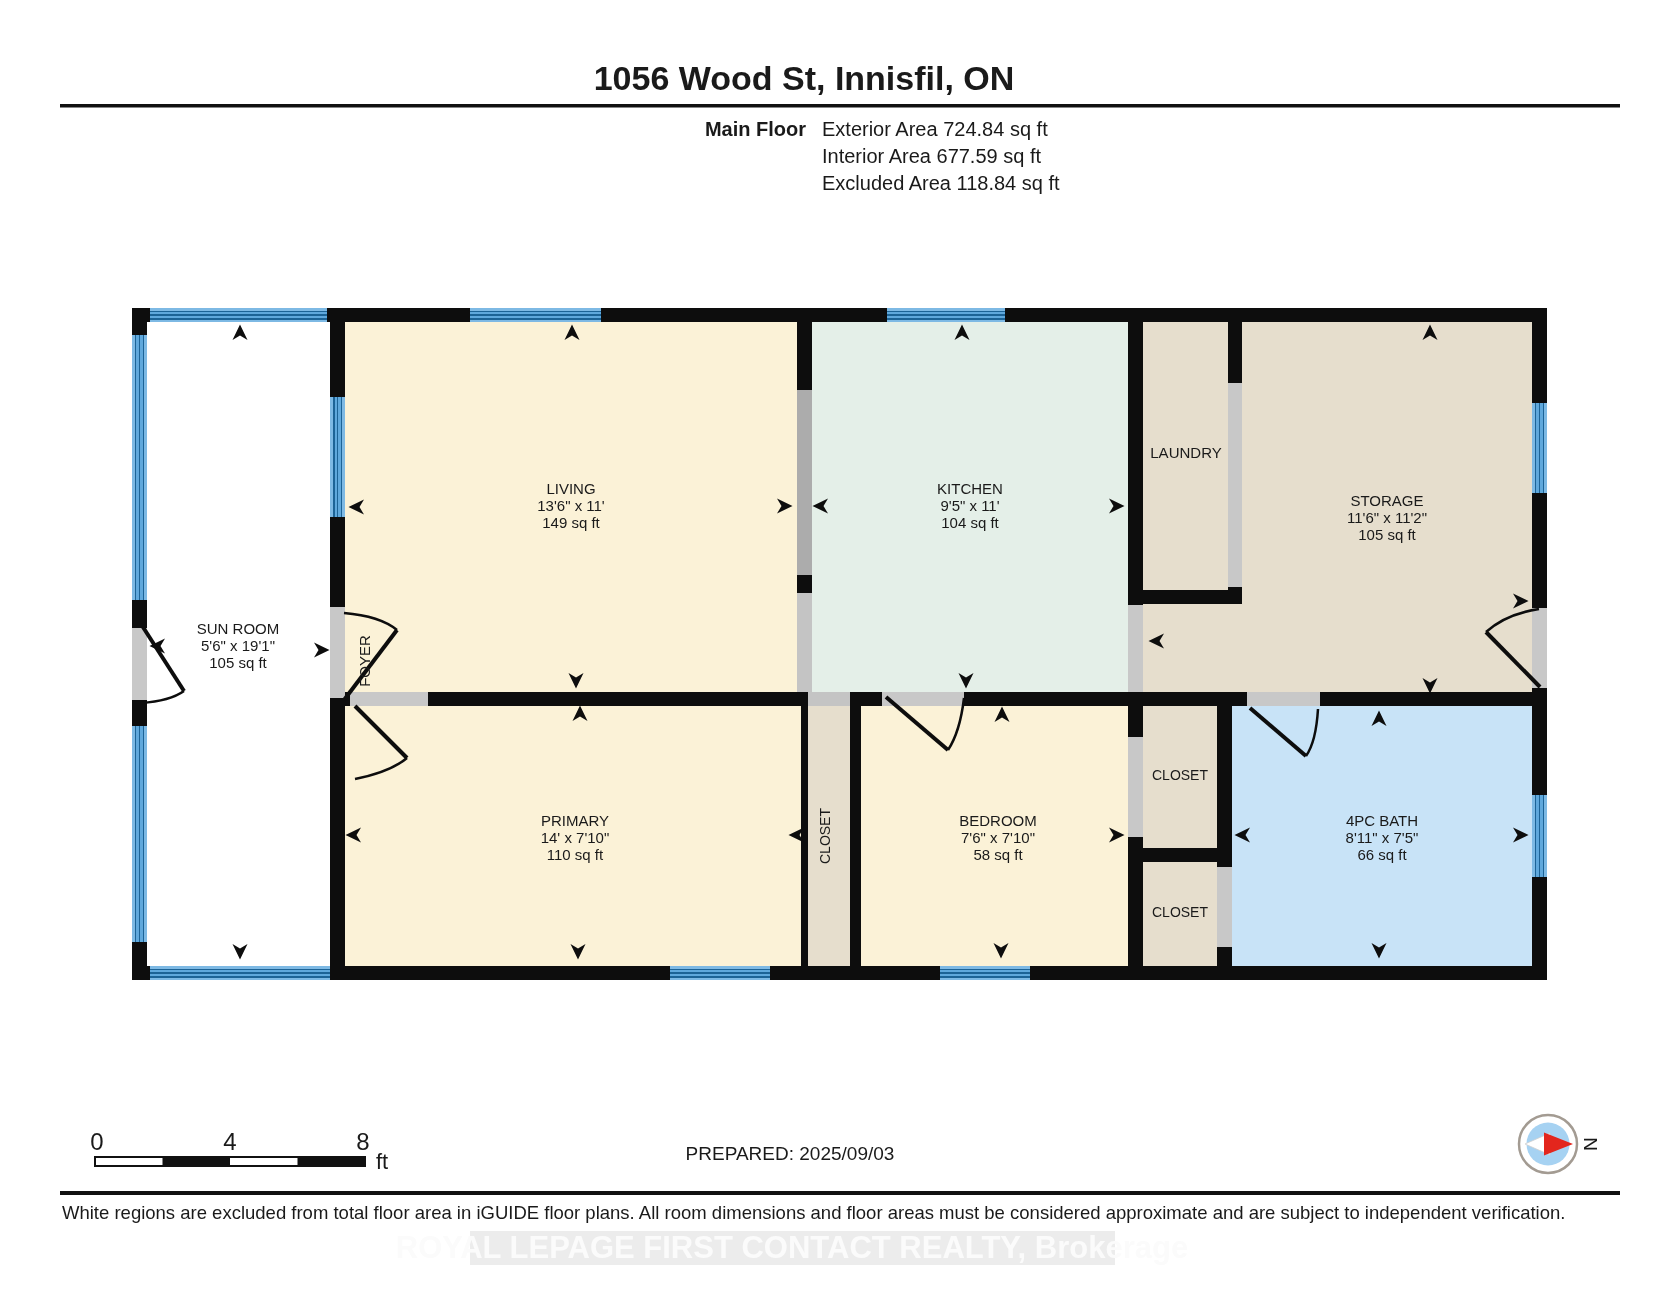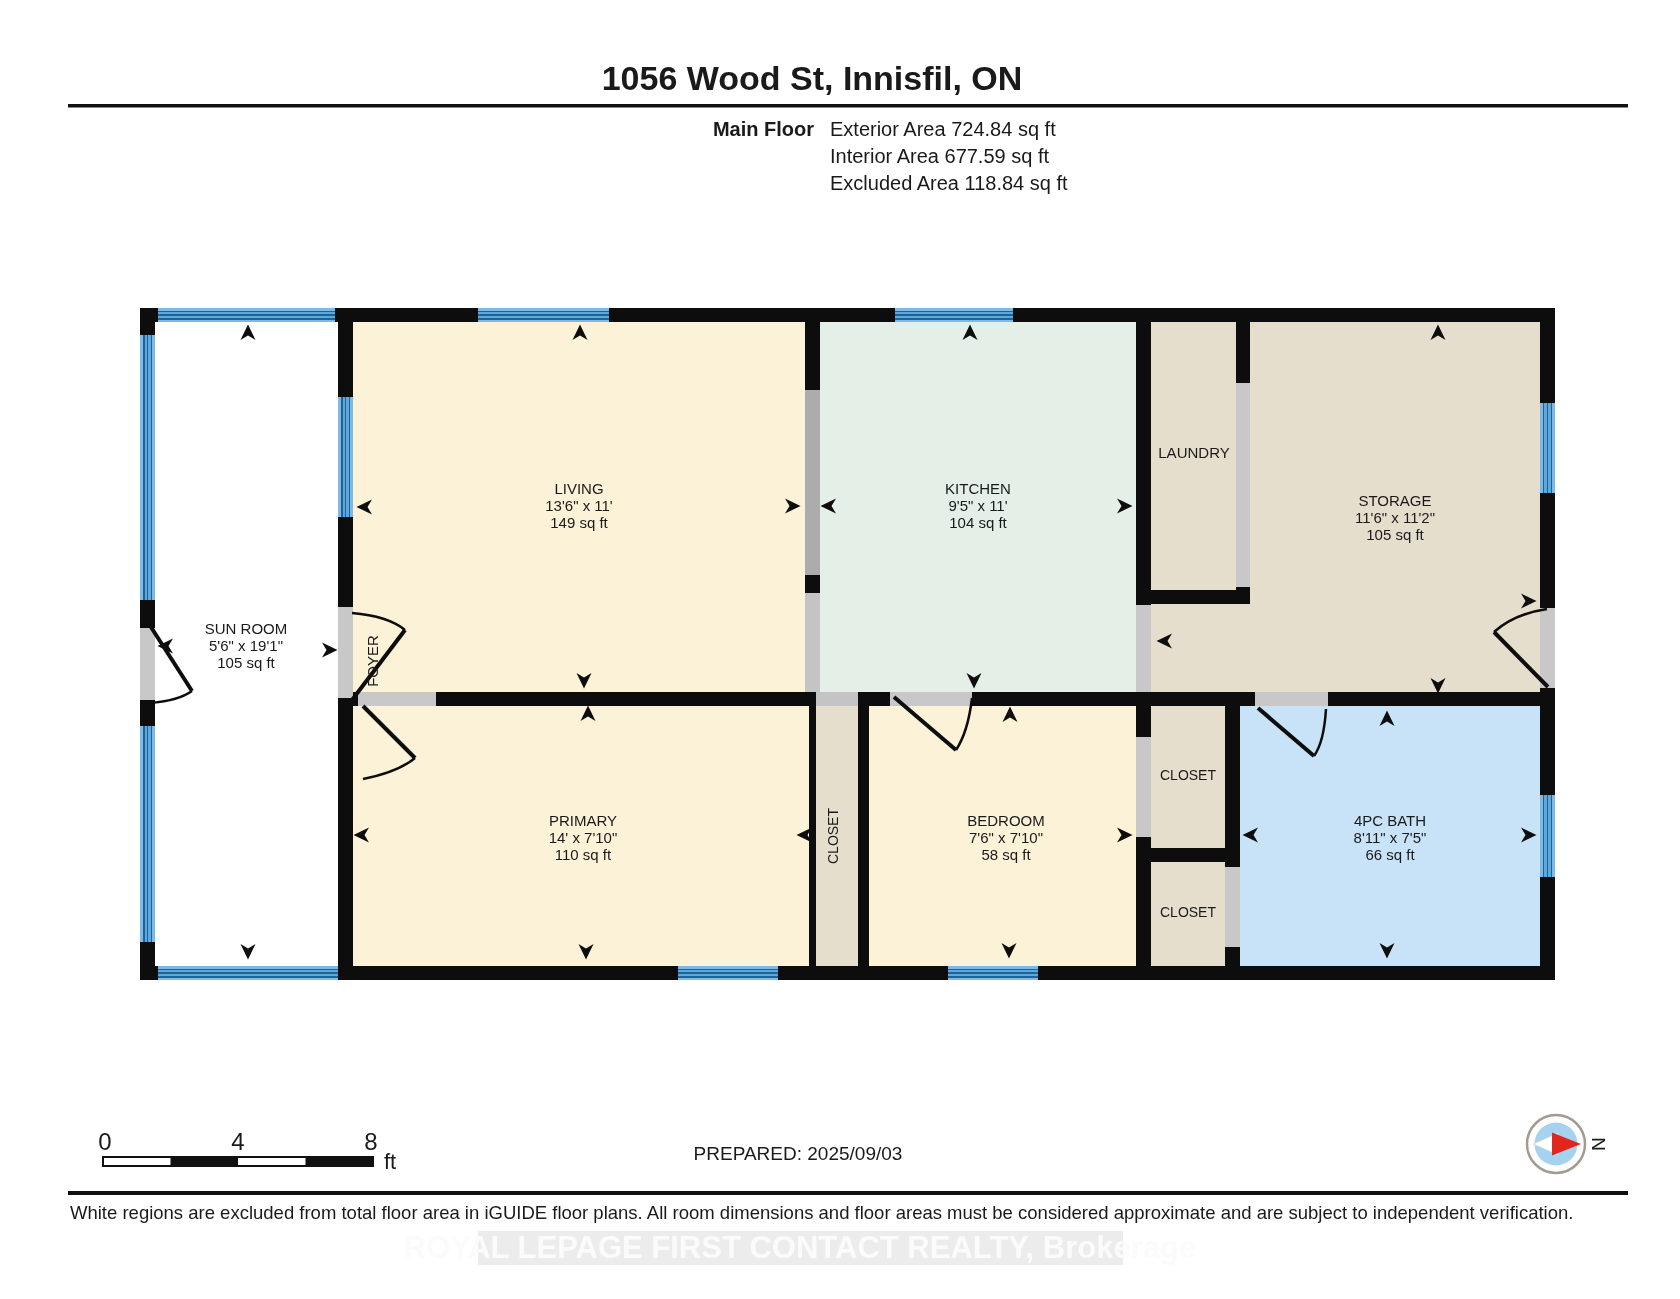--- a/index.html
+++ b/index.html
@@ -1,16 +1,16 @@
 <!DOCTYPE html>
 <html><head>
 <meta charset="utf-8">
 <style>
   html,body{margin:0;padding:0;background:#ffffff;}
-  .page{width:1644px;height:1299px;position:relative;background:#fff;font-family:"Liberation Sans",sans-serif;padding-left:8px;}
+  .page{width:1644px;height:1299px;position:relative;background:#fff;font-family:"Liberation Sans",sans-serif;}
   svg text{font-family:"Liberation Sans",sans-serif;fill:#1a1a1a;}
   .title{font-size:34px;font-weight:bold;}
   .floorlbl{font-size:20px;font-weight:bold;}
   .stat{font-size:20px;}
   .roomname,.roomdim{font-size:15px;}
   .closetlbl{font-size:14px;}
   .scalenum{font-size:24px;}
   .scaleunit{font-size:22px;}
   .prepared{font-size:19px;}
   .disclaimer{font-size:18.5px;}

